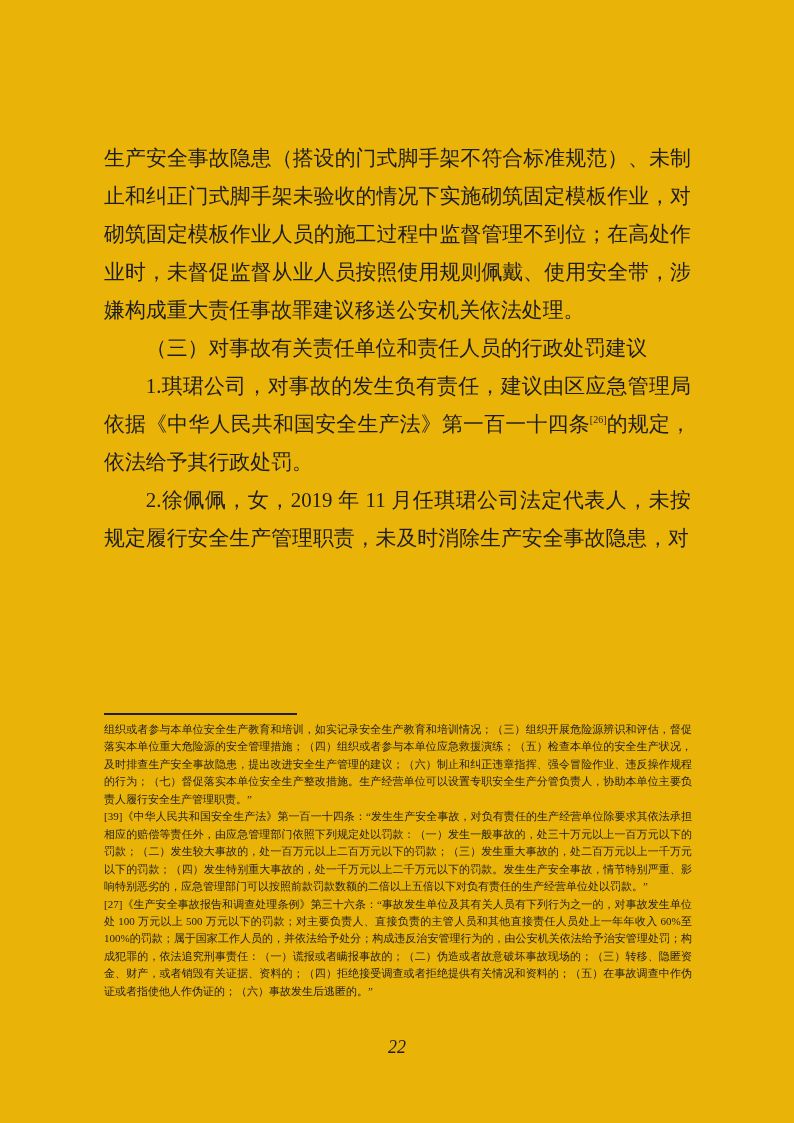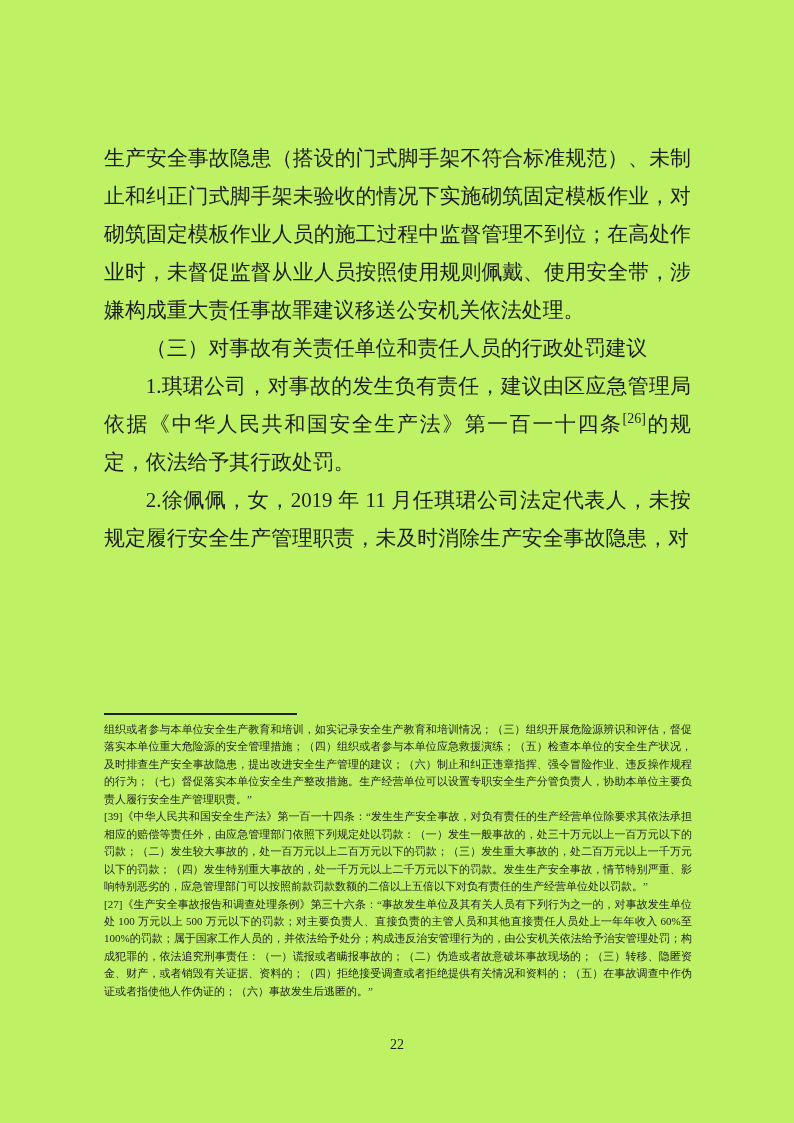--- a/index.html
+++ b/index.html
@@ -4,21 +4,21 @@
 <style>
   html, body {
     margin: 0;
     padding: 0;
     background: #ffffff;
   }
   .page {
     position: relative;
     width: 794px;
     height: 1123px;
-    background: #bef264;
+    background: #eab308;
     overflow: hidden;
     font-family: "Liberation Serif", "DejaVu Serif", serif;
     color: #1d1d1d;
   }
   .body-text {
     position: absolute;
     left: 104px;
     top: 139px;
     width: 587px;
     font-size: 20.9px;
@@ -26,21 +26,21 @@
     text-align: justify;
   }
   .para {
     margin: 0;
     text-indent: 2em;
   }
   .para.no-indent { text-indent: 0; }
   .para.heading { font-weight: 700; }
   .seg-bold { font-weight: 400; }
   sup.ref {
-    font-size: 14px;
+    font-size: 10px;
     line-height: 0;
     vertical-align: super;
   }
   .footnote-separator {
     position: absolute;
     left: 104px;
     top: 713px;
     width: 193px;
     height: 0;
     border-top: 2px solid #1f1f1f;
@@ -54,22 +54,23 @@
     line-height: 17.45px;
     text-align: justify;
   }
   .footnote { margin: 0; }
   .page-number {
     position: absolute;
     left: 0;
     top: 1037px;
     width: 100%;
     text-align: center;
-    font-size: 14px;
+    font-size: 18px;
     color: #1d1d1d;
+    font-style: italic;
   }
 </style>
 </head>
 <body>
 
 <div class="page">
   <div class="body-text">
       <p class="para no-indent"><span class="">生产安全事故隐患（搭设的门式脚手架不符合标准规范）、未制止和纠正门式脚手架未验收的情况下实施砌筑固定模板作业，对砌筑固定模板作业人员的施工过程中监督管理不到位；在高处作业时，未督促监督从业人员按照使用规则佩戴、使用安全带，涉嫌构成重大责任事故罪建议移送公安机关依法处理。</span></p>
       <p class="para heading"><span class="seg-bold">（三）对事故有关责任单位和责任人员的行政处罚建议</span></p>
       <p class="para"><span class="seg-bold">1.琪珺公司，</span><span class="">对事故的发生负有责任，建议由区应急管理局依据《中华人民共和国安全生产法》第一百一十四条</span><sup class="ref">[26]</sup><span class="">的规定，依法给予其行政处罚。</span></p>

